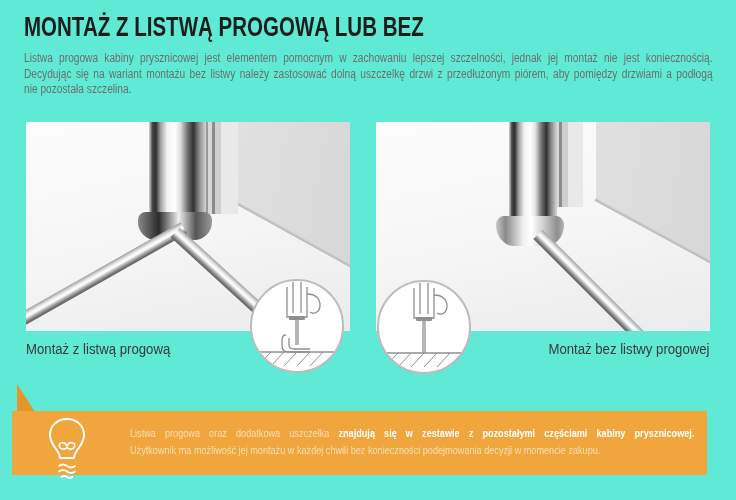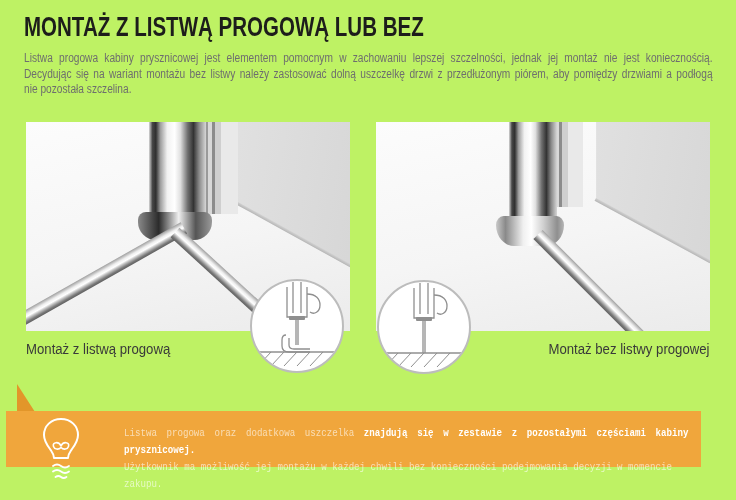--- a/index.html
+++ b/index.html
@@ -1,18 +1,18 @@
 <!DOCTYPE html>
 <html><head>
 <meta charset="utf-8">
 <style>
   html,body{margin:0;padding:0;background:#fff;}
   .page{
     position:relative; width:736px; height:500px; overflow:hidden;
-    background:#bef264; font-family:"Liberation Sans", sans-serif;
+    background:#5eead4; font-family:"Liberation Sans", sans-serif;
   }
   
   .title{
     position:absolute; left:24px; top:12px; margin:0;
     font-size:27px; font-weight:700; color:#1d1d1b; white-space:nowrap;
     letter-spacing:0; transform:scaleX(.76); transform-origin:left top;
   }
   .intro{
     position:absolute; left:24px; top:51px; width:812px;
     transform:scaleX(.848); transform-origin:left top;
@@ -66,22 +66,22 @@
   
   .circle{ position:absolute; width:94px; height:94px; box-sizing:border-box;
     border-radius:50%; background:#fff; border:2px solid #bcbcbc; overflow:hidden; z-index:5; }
   .circle-left { left:250px; top:279px; }
   .circle-right{ left:377px; top:280px; }
   .circle svg{ display:block; margin:1px auto 0; }
 
   
   .note-fold{ position:absolute; left:17px; top:384px; width:18px; height:28px;
     background:#e2962a; clip-path:polygon(0 0,0 100%,100% 100%); z-index:3; }
-  .note{ position:absolute; left:6px; top:411px; width:695px; height:56px;
-    background:#f0a63c; z-index:3;font-family:Liberation Mono, monospace; }
+  .note{ position:absolute; left:12px; top:411px; width:695px; height:64px;
+    background:#f0a63c; z-index:3; }
   .bulb{ position:absolute; left:33px; top:5px; }
   .note-text{ position:absolute; left:118px; top:14px; width:680px;
     transform:scaleX(.83); transform-origin:left top;
     font-size:11px; line-height:17px; color:rgba(255,255,255,.62); }
   .note-line1{ text-align:justify; text-align-last:justify; }
   .note-line1 b{ color:#ffffff; font-weight:700; }
 </style>
 </head>
 <body>
 

